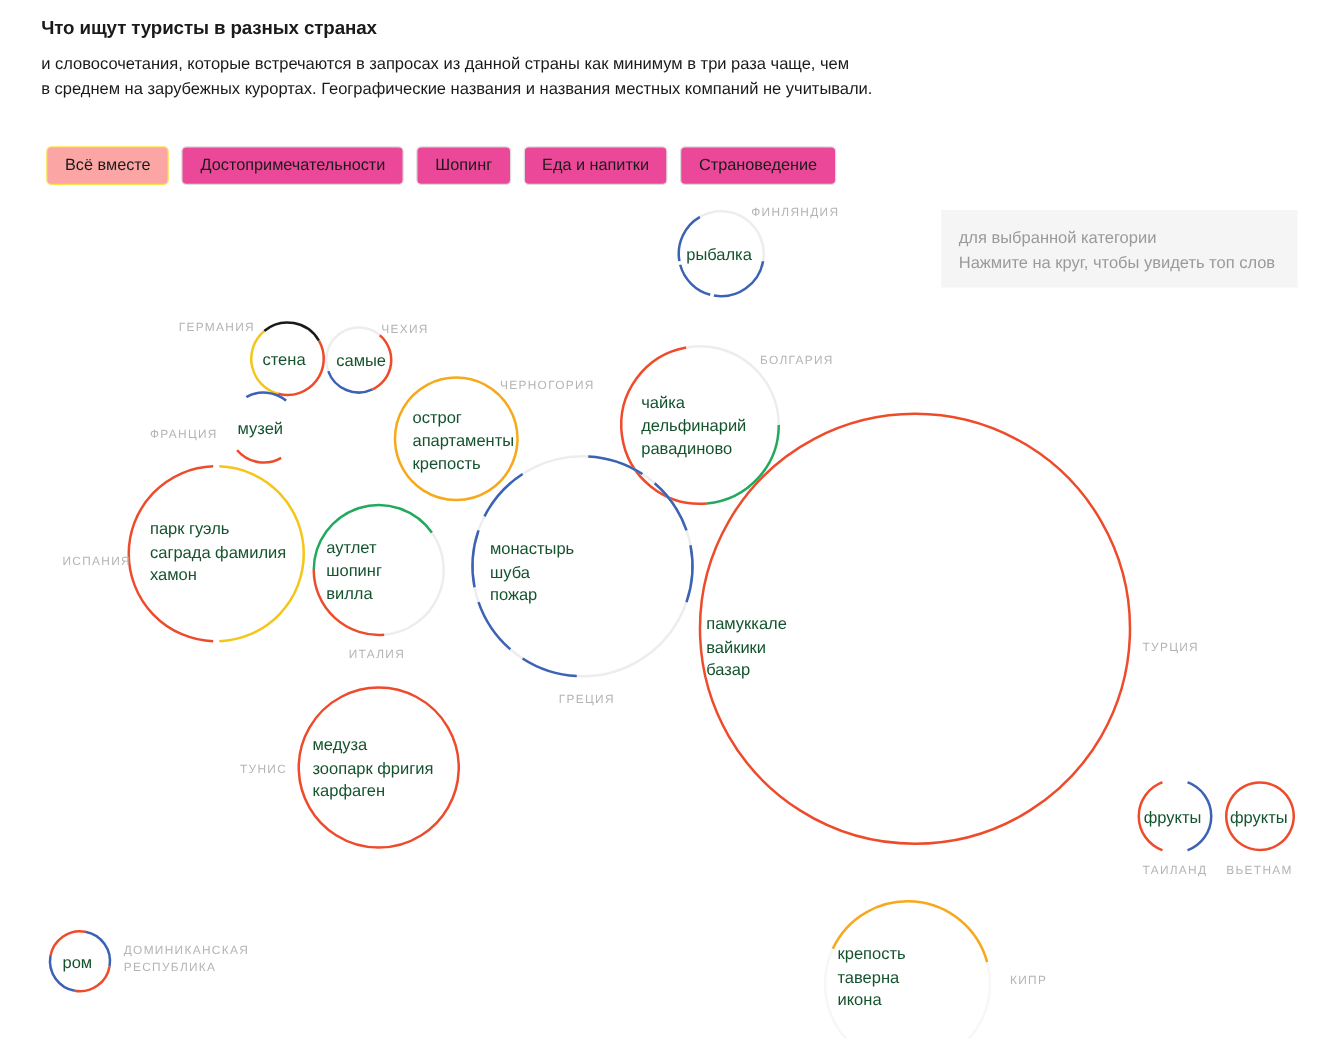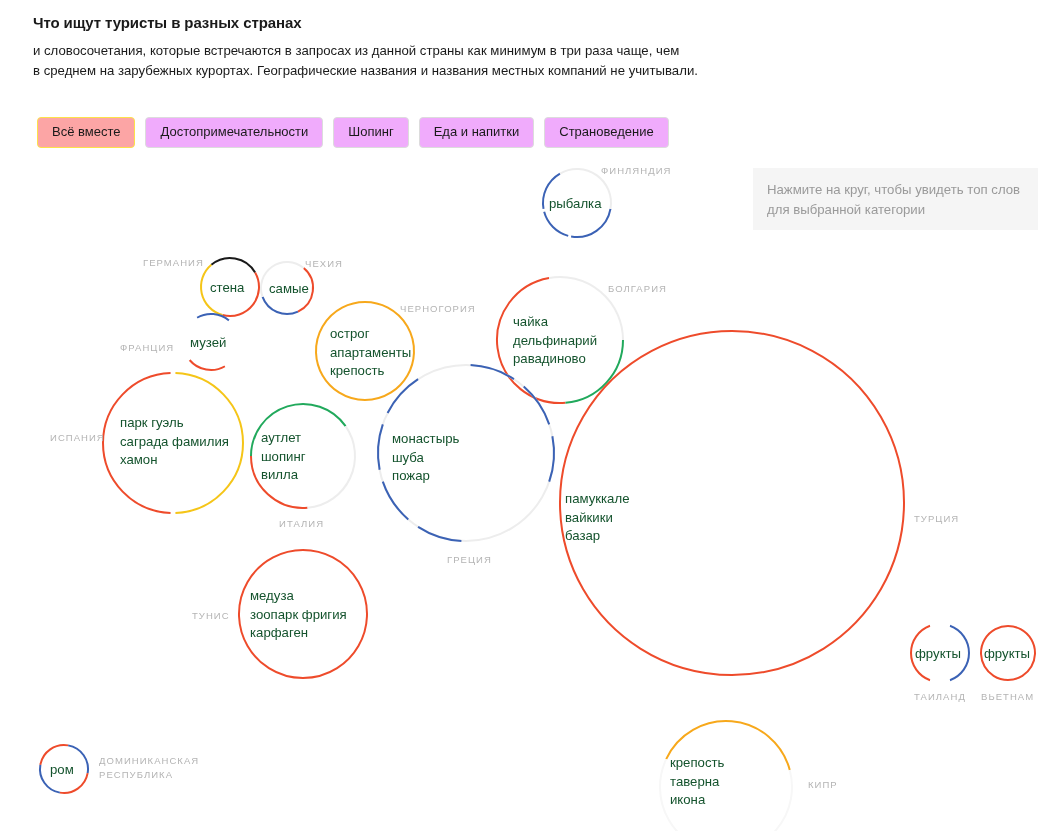--- a/index.html
+++ b/index.html
@@ -20,21 +20,21 @@
     position:absolute;left:33px;top:41px;width:715px;
     font-size:13.2px;line-height:19.5px;color:#1a1a1a;
   }
   #description div{white-space:nowrap;}
   #tabs{
     position:absolute;left:37px;top:117px;
     display:flex;gap:10px;align-items:flex-start;
   }
   .tab{
     border:1px solid #dcdcdc;border-radius:4px;
-    background:#f0abfc;color:#1a1a1a;
+    background:#ec4899;color:#1a1a1a;
     font-size:13px;font-family:inherit;
     padding:7px 14px 8px 14px;
     line-height:14px;
     cursor:pointer;white-space:nowrap;
   }
   .tab.active{
     background:#fca5a5;border-color:#FCE249;
   }
   #hint-box{
     position:absolute;left:753px;top:168px;
@@ -79,22 +79,22 @@
 <div id="tabs">
     <button class="tab active">Всё вместе</button>
     <button class="tab">Достопримечательности</button>
     <button class="tab">Шопинг</button>
     <button class="tab">Еда и напитки</button>
     <button class="tab">Страноведение</button>
   </div>
 
 <div id="hint-box">
   <div id="hint-text">
+      <div>для выбранной категории</div>
       <div>Нажмите на круг, чтобы увидеть топ слов</div>
-      <div>для выбранной категории</div>
     </div>
 </div>
 
 <div id="bubble-layer">
   <svg id="bubble-svg" width="1057" height="831">
       <g>
         <path d="M 610.4834636024151 208.90403804067563 A 34 34 0 0 1 571.0959619593243 236.48346360241507" fill="none" stroke="#3B62B5" stroke-width="2" stroke-linecap="butt"></path>
         <path d="M 568.2001524665143 235.84147809382833 A 34 34 0 0 1 544.1585219061717 211.79984753348572" fill="none" stroke="#3B62B5" stroke-width="2" stroke-linecap="butt"></path>
         <path d="M 543.5165363975849 208.90403804067563 A 34 34 0 0 1 560 173.5551362713291" fill="none" stroke="#3B62B5" stroke-width="2" stroke-linecap="butt"></path>
         <path d="M 560 173.5551362713291 A 34 34 0 0 1 610.4834636024151 208.90403804067563" fill="none" stroke="#ededed" stroke-width="2" stroke-linecap="butt"></path>
@@ -194,21 +194,21 @@
       <div>чайка</div>
       <div>дельфинарий</div>
       <div>равадиново</div>
     </div>
     <div class="country-label" style="left: 608px; top: 283px;">БОЛГАРИЯ</div>
     <div class="bubble-words" style="left: 120px; top: 414px;">
       <div>парк гуэль</div>
       <div>саграда фамилия</div>
       <div>хамон</div>
     </div>
-    <div class="country-label" style="left: 50px; top: 432px;">ИСПАНИЯ</div>
+    <div class="country-label" style="left: 50px; top: 444px;">ИСПАНИЯ</div>
     <div class="bubble-words" style="left: 261px; top: 429px;">
       <div>аутлет</div>
       <div>шопинг</div>
       <div>вилла</div>
     </div>
     <div class="country-label" style="left: 279px; top: 518px;">ИТАЛИЯ</div>
     <div class="bubble-words" style="left: 392px; top: 430px;">
       <div>монастырь</div>
       <div>шуба</div>
       <div>пожар</div>

